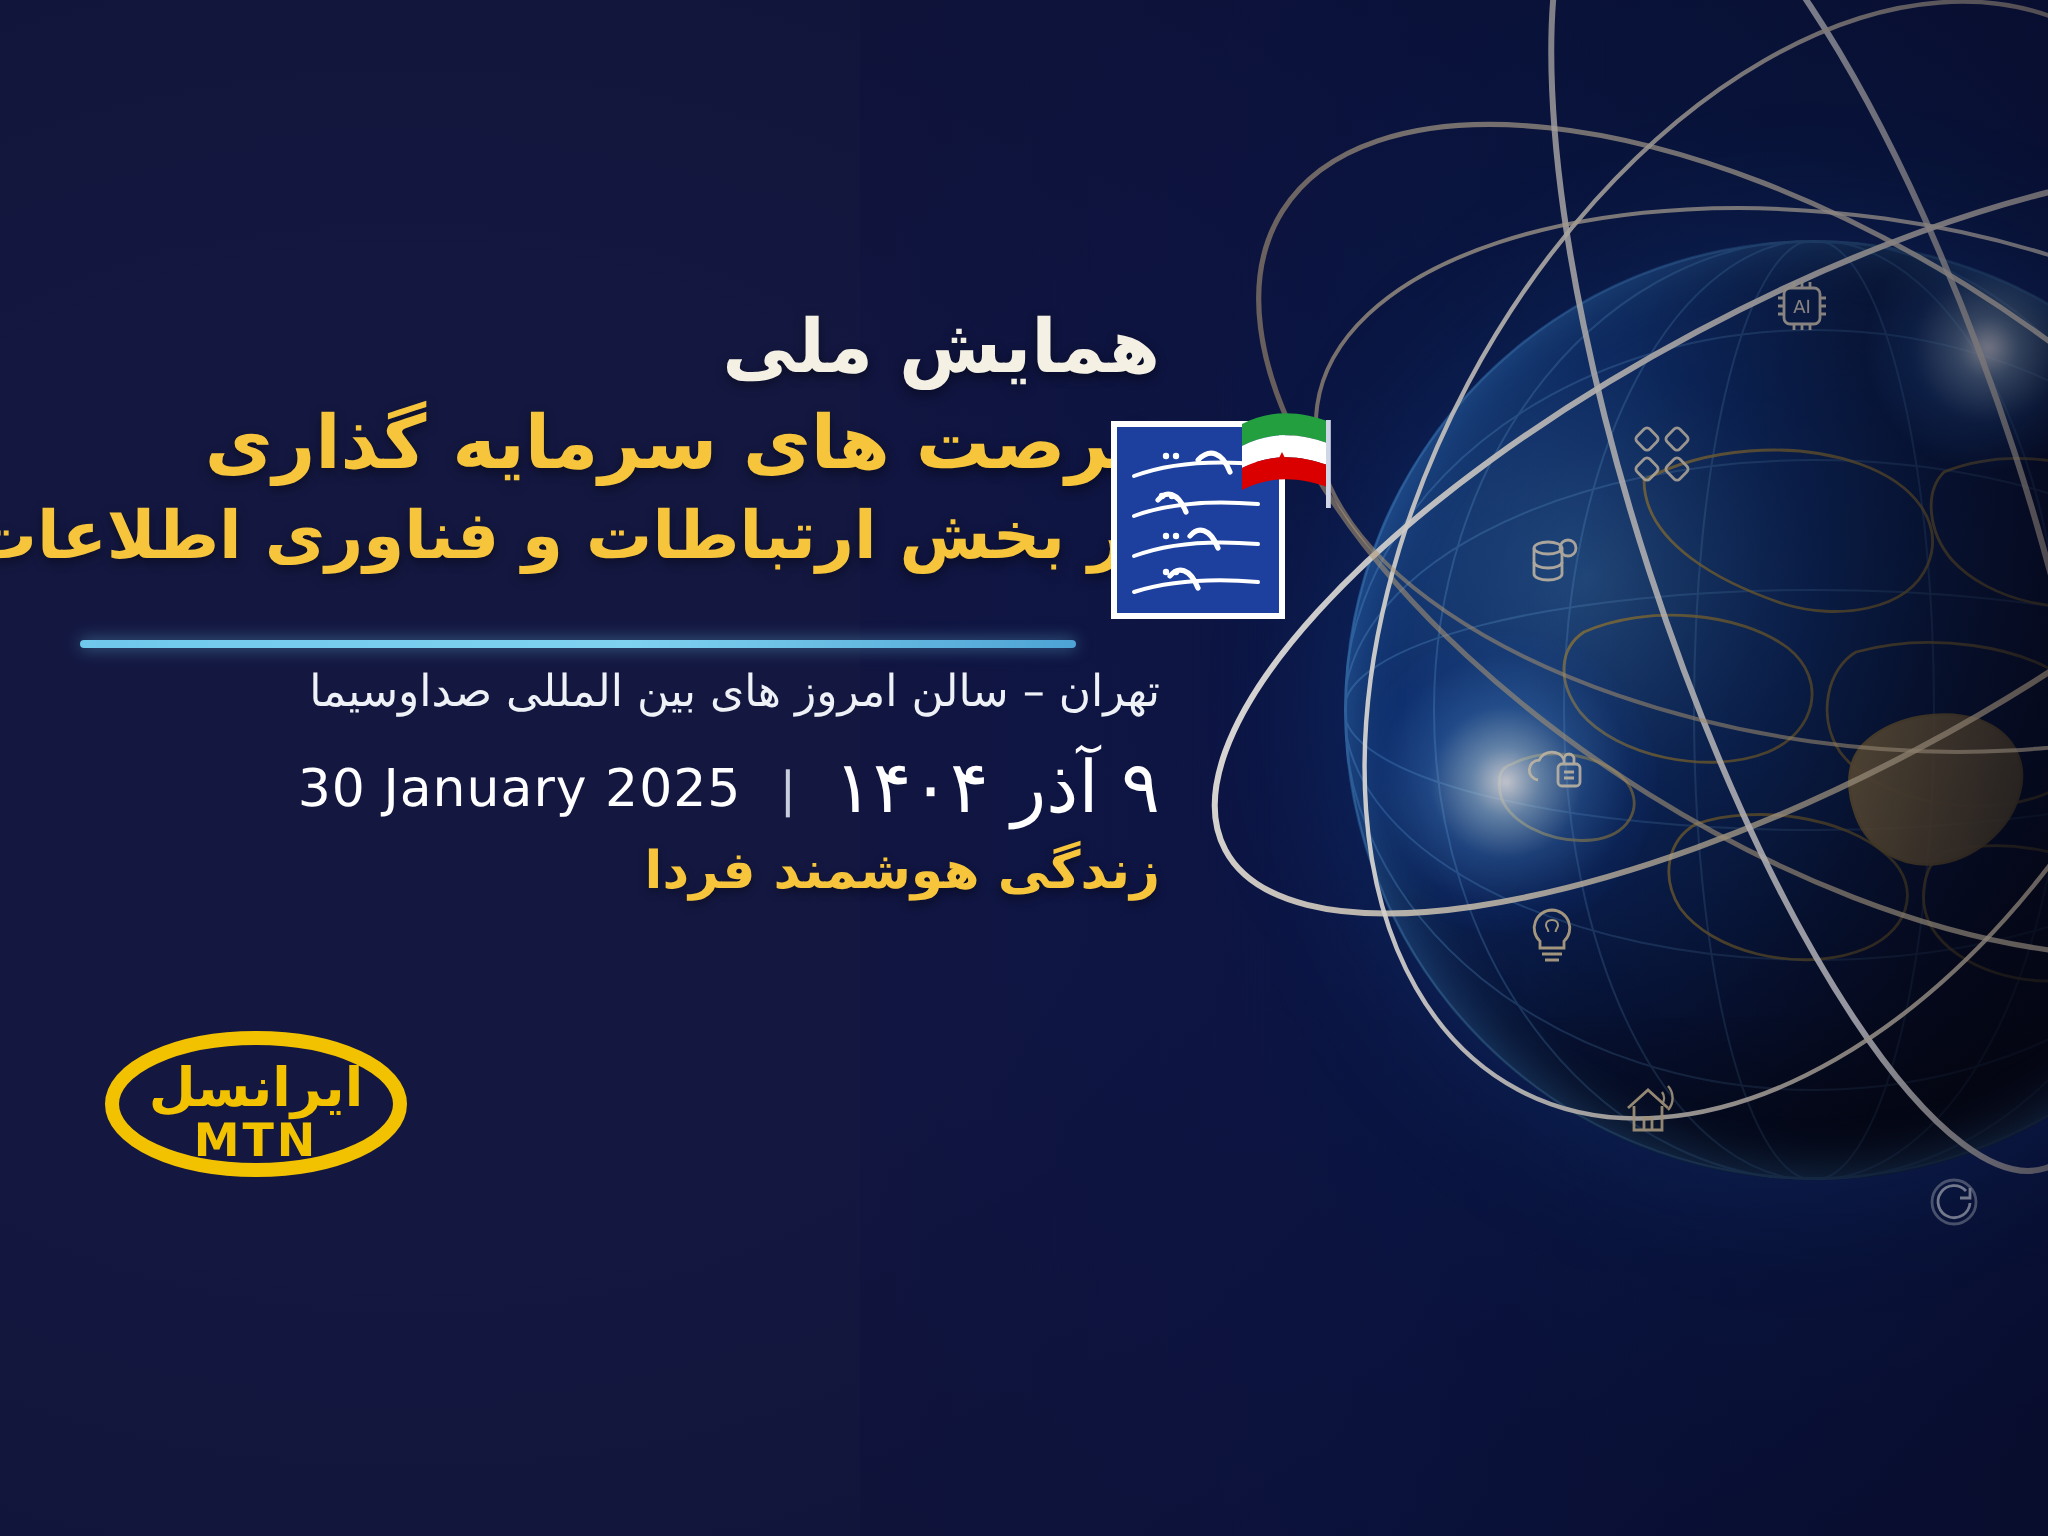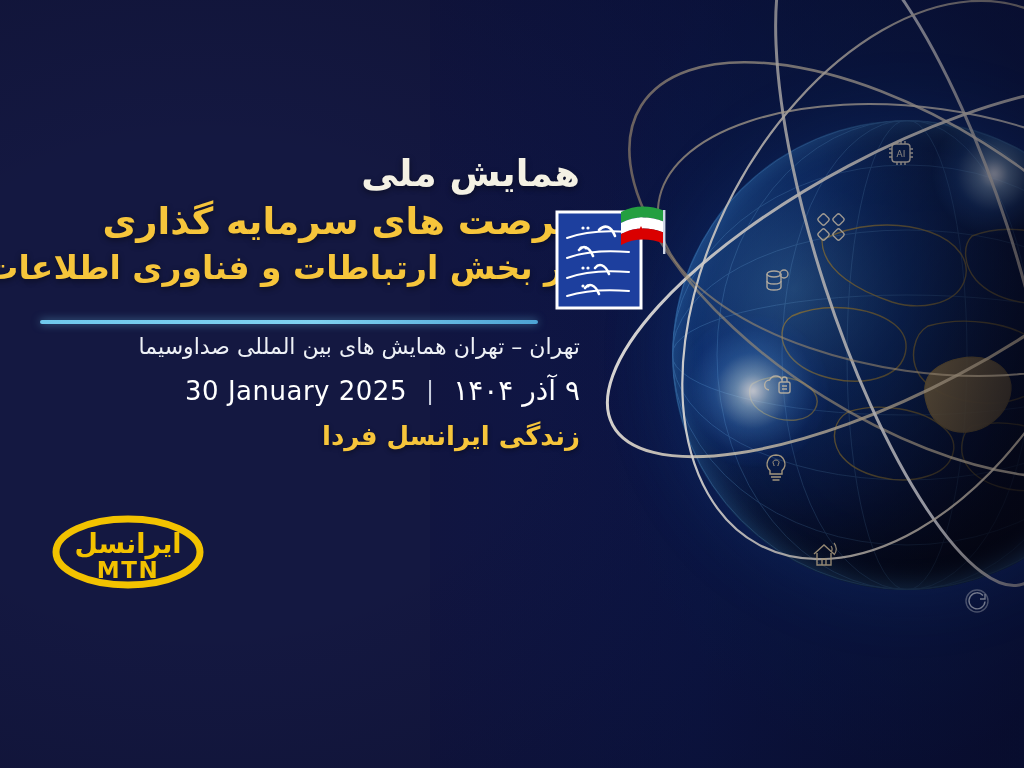--- a/index.html
+++ b/index.html
@@ -203,21 +203,21 @@
     position: absolute;
     right: 40px;
     top: 374px;
     width: 500px;
     direction: rtl;
     text-align: right;
     white-space: nowrap;
   }
   .date-fa {
     display: inline-block;
-    font-size: 28px;
+    font-size: 36px;
     color: #ffffff;
     letter-spacing: 1px;
     vertical-align: middle;
   }
   .date-sep {
     display: inline-block;
     color: #c9cede;
     font-size: 24px;
     margin: 0 14px;
     vertical-align: middle;
@@ -407,30 +407,30 @@
   <div class="content">
 
     <div class="headline">
       <div class="hl-line hl-1">همایش ملی</div>
       <div class="hl-line hl-2">فرصت های سرمایه گذاری</div>
       <div class="hl-line hl-3">در بخش ارتباطات و فناوری اطلاعات</div>
     </div>
 
     <div class="divider"></div>
 
-    <div class="venue">تهران – تهران همایش های بین المللی صداوسیما</div>
+    <div class="venue">تهران – سالن امروز های بین المللی صداوسیما</div>
 
     <div class="dates">
       <span class="date-fa">۹ آذر ۱۴۰۴</span>
       <span class="date-sep">|</span>
       <span class="date-en">30 January 2025</span>
     </div>
 
     <div class="slogan">
-      <div class="slogan-line">زندگی ایرانسل فردا</div>
+      <div class="slogan-line">زندگی هوشمند فردا</div>
     </div>
   </div>
 
   <div class="ministry-logo">
     <svg width="118" height="116" viewBox="0 0 118 116">
       <rect x="4" y="14" width="84" height="96" fill="#1d3f9e" stroke="#ffffff" stroke-width="3"></rect>
       <g stroke="#ffffff" stroke-width="2" fill="none" stroke-linecap="round">
         <path d="M14 40 C30 34, 52 32, 76 34"></path>
         <path d="M14 60 C30 54, 52 52, 76 54"></path>
         <path d="M14 80 C30 74, 52 72, 76 74"></path>

